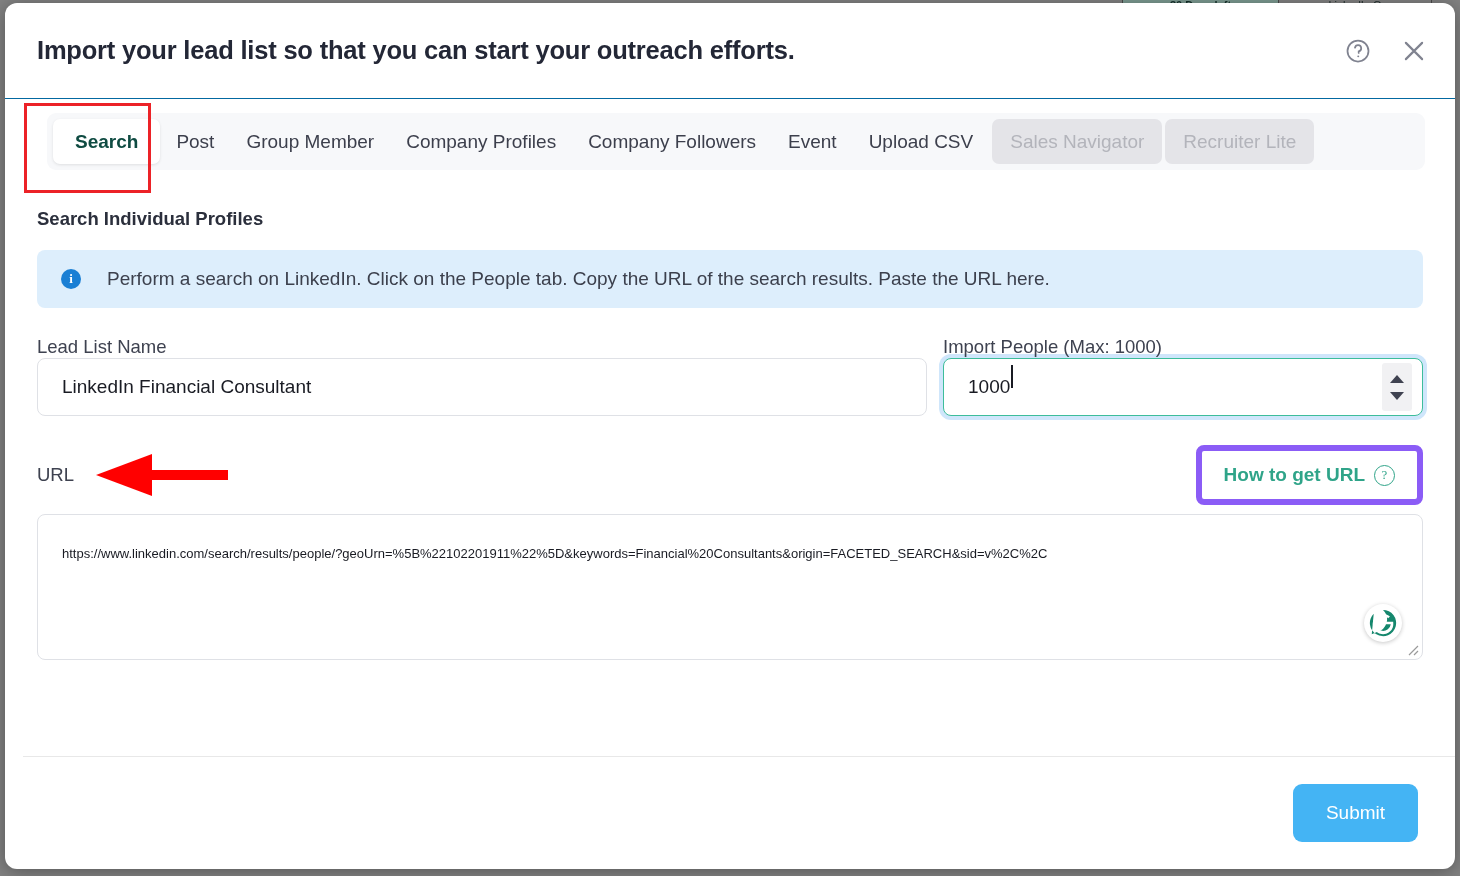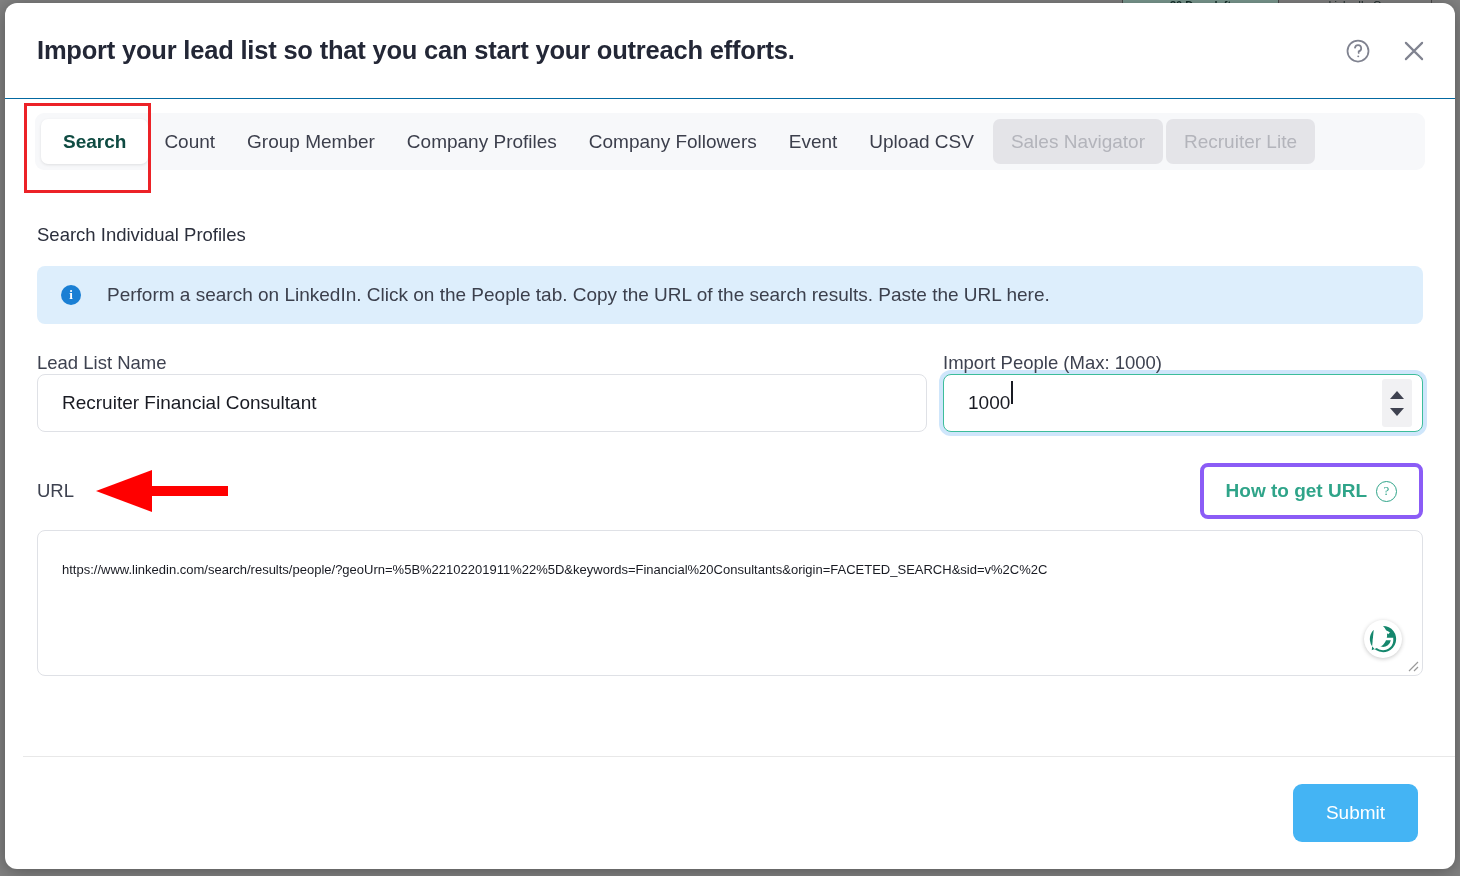--- a/index.html
+++ b/index.html
@@ -99,21 +99,21 @@
     color: #808390;
     cursor: pointer;
     display: flex;
     align-items: center;
     justify-content: center;
   }
 
   
   #tabbar-wrap {
     position: relative;
-    padding: 14px 30px 0 30px;
+    padding: 14px 30px 0 42px;
   }
   #tabbar {
     background: #f7f8fa;
     border-radius: 9px;
     height: 57px;
     display: flex;
     align-items: center;
     padding: 0 6px;
     box-sizing: border-box;
   }
@@ -152,23 +152,23 @@
     pointer-events: none;
   }
 
   
   #modal-body {
     flex: 1;
     padding: 0 32px;
   }
   #section-title {
     font-size: 18.5px;
-    font-weight: normal;
+    font-weight: bold;
     color: #2b2f3c;
-    margin-top: 54px;
+    margin-top: 38px;
   }
 
   #info-banner {
     margin-top: 20px;
     background: #ddeefc;
     border-radius: 8px;
     height: 58px;
     display: flex;
     align-items: center;
     padding: 0 24px;
@@ -273,21 +273,21 @@
     color: #3e4250;
   }
   #url-arrow {
     margin-left: 16px;
     width: 140px;
     height: 46px;
     flex: 0 0 140px;
   }
   #url-spacer { flex: 1; }
   #how-to-get-url {
-    border: 4px solid #8b5cf6;
+    border: 6px solid #8b5cf6;
     border-radius: 8px;
     height: 48px;
     display: flex;
     align-items: center;
     gap: 9px;
     padding: 0 22px;
     cursor: pointer;
     background: #fff;
   }
   #how-to-url-label {
@@ -398,21 +398,21 @@
         <svg width="30" height="30" viewBox="0 0 24 24" fill="none" stroke="currentColor" stroke-width="1.7" stroke-linecap="round">
           <path d="M5.5 5.5 L18.5 18.5 M18.5 5.5 L5.5 18.5"></path>
         </svg>
       </div>
     </div>
   </div>
 
   <div id="tabbar-wrap">
     <div id="tabbar">
       <div class="tab active">Search</div>
-      <div class="tab">Count</div>
+      <div class="tab">Post</div>
       <div class="tab">Group Member</div>
       <div class="tab">Company Profiles</div>
       <div class="tab">Company Followers</div>
       <div class="tab">Event</div>
       <div class="tab">Upload CSV</div>
       <div class="tab disabled">Sales Navigator</div>
       <div class="tab disabled">Recruiter Lite</div>
     </div>
     <div id="tab-highlight"></div>
   </div>
@@ -423,21 +423,21 @@
 
     <div id="info-banner">
       <div id="info-icon">i</div>
       <div id="info-text">Perform a search on LinkedIn. Click on the People tab. Copy the URL of the search results. Paste the URL here.</div>
     </div>
 
     <div class="fields-row">
       <div class="field-col-left">
         <div class="field-label">Lead List Name</div>
         <div class="text-input">
-          <span placeholder="Lead List Name">Recruiter Financial Consultant</span>
+          <span placeholder="Lead List Name">LinkedIn Financial Consultant</span>
         </div>
       </div>
       <div class="field-col-right">
         <div class="field-label">Import People (Max: 1000)</div>
         <div class="text-input focused">
           <span id="import-count-value" placeholder="Import Count">1000</span>
           <span id="spinner">
             <span class="spin-arrow spin-up"></span>
             <span class="spin-arrow spin-down"></span>
           </span>

